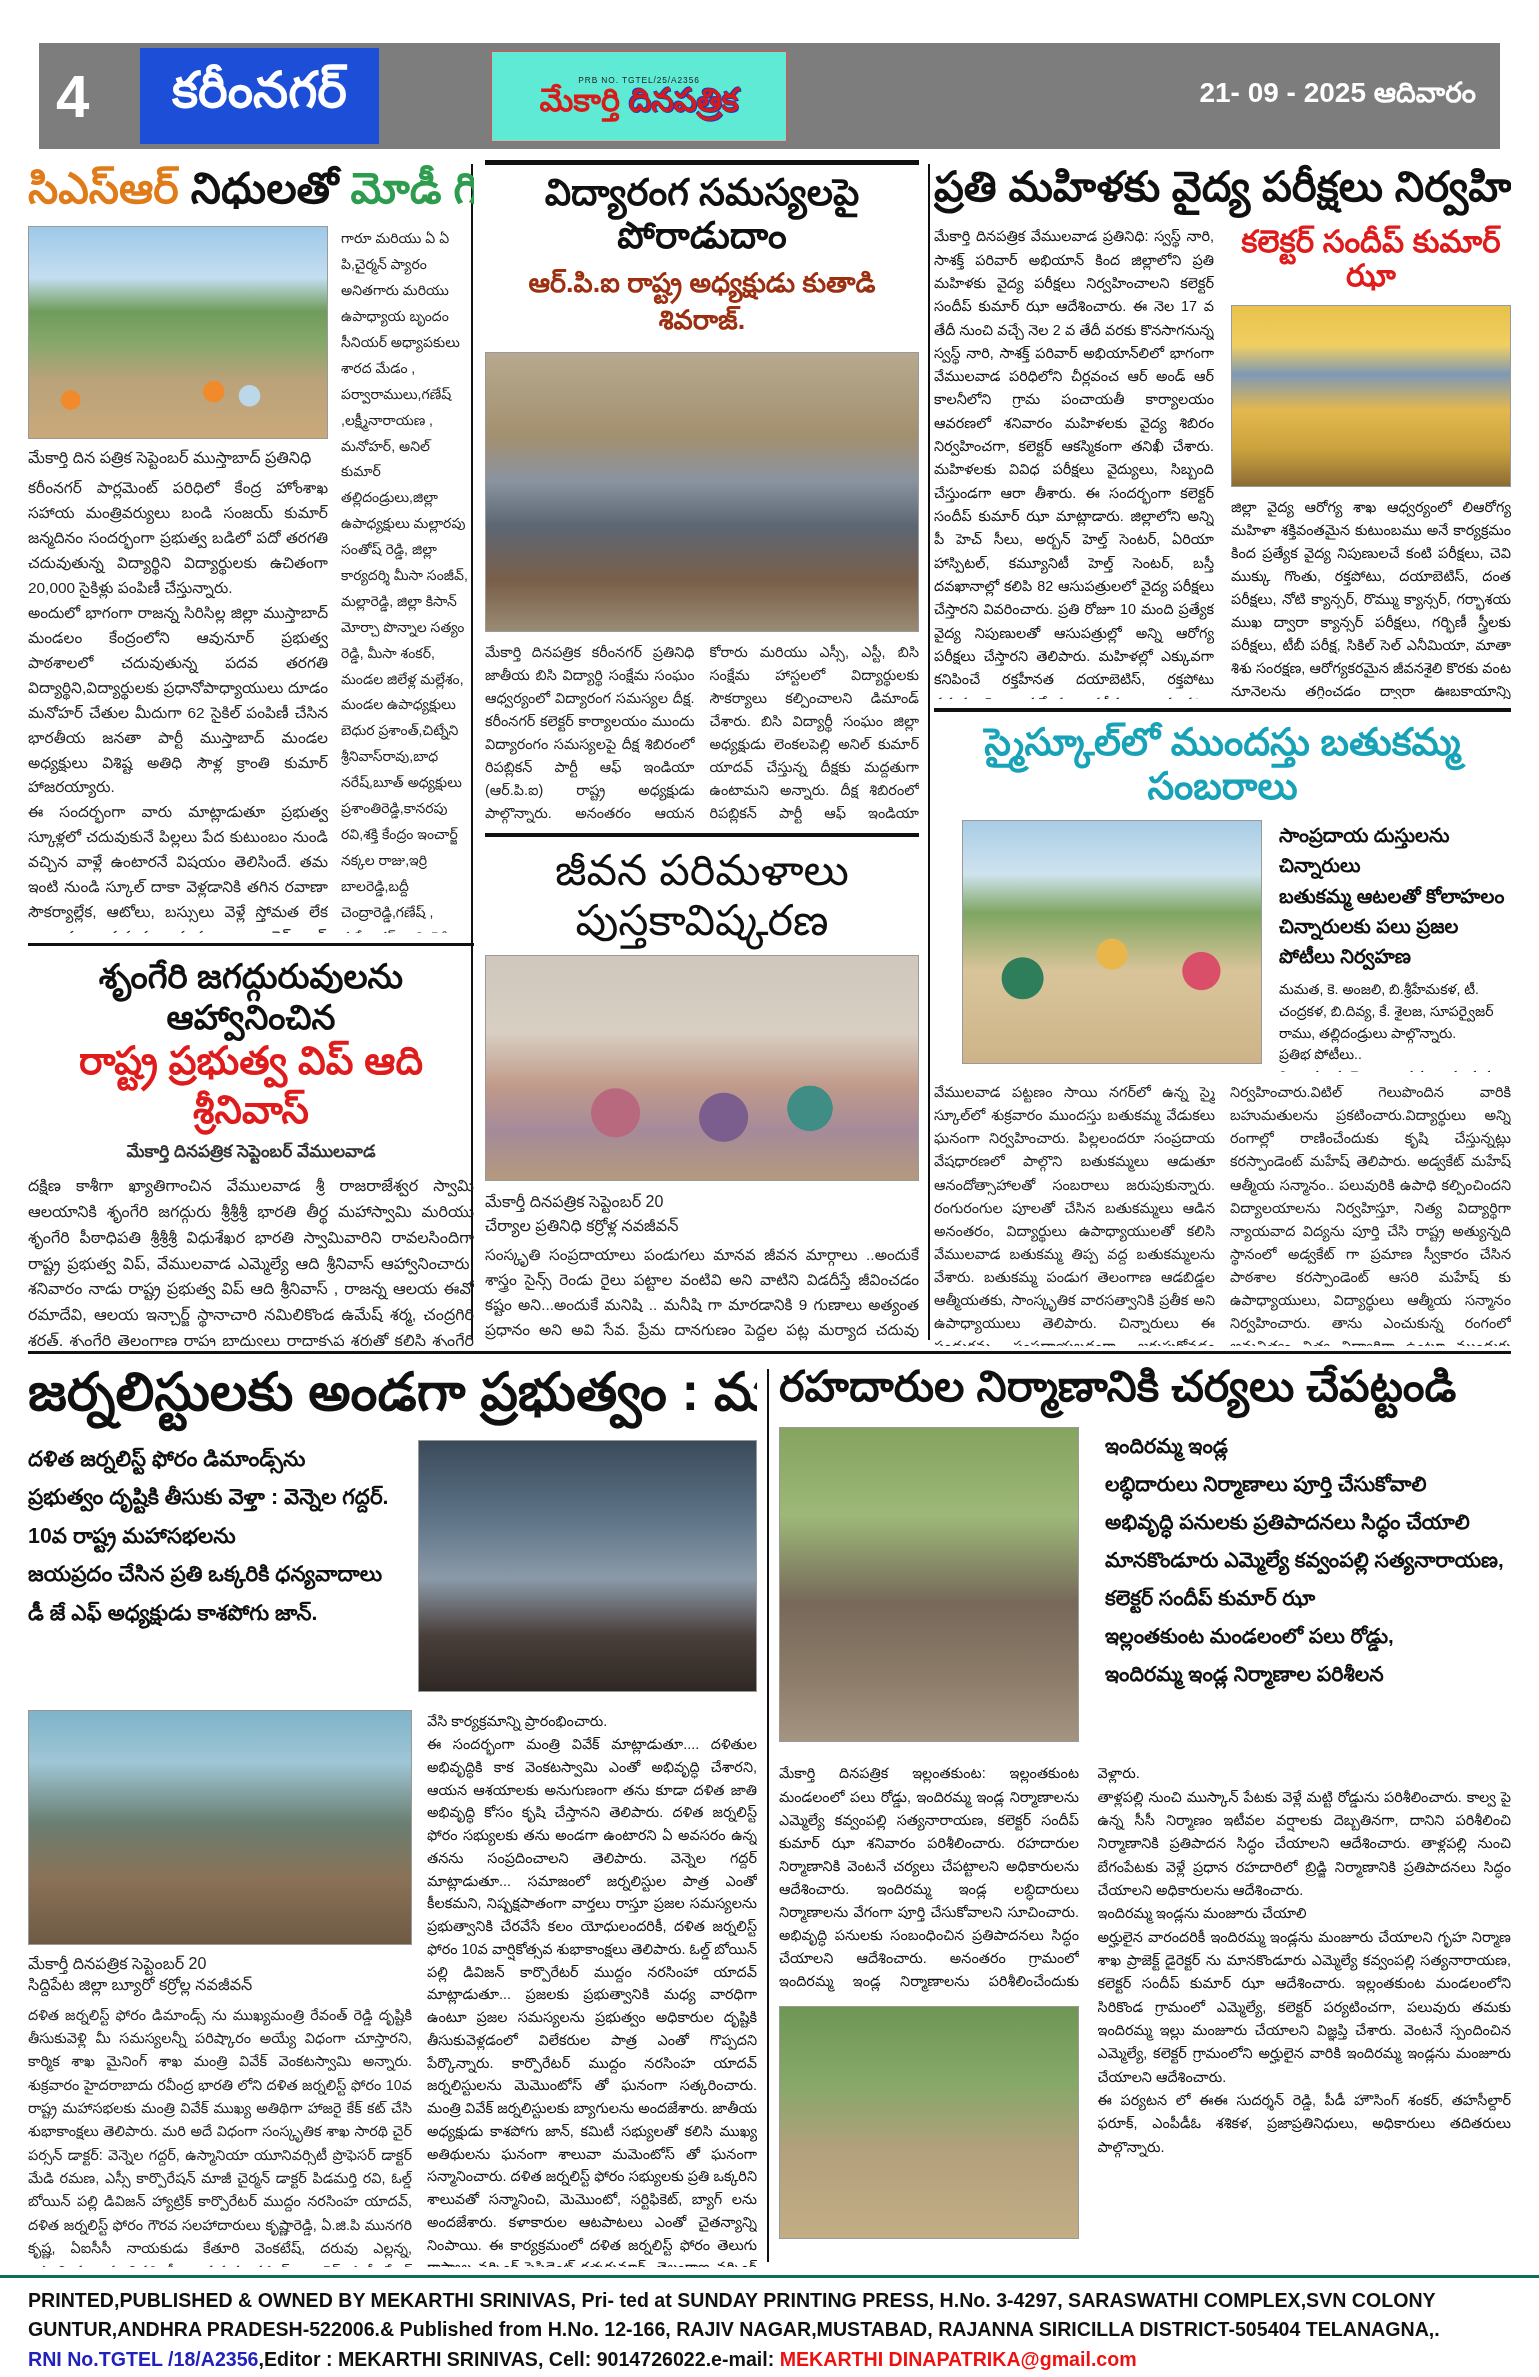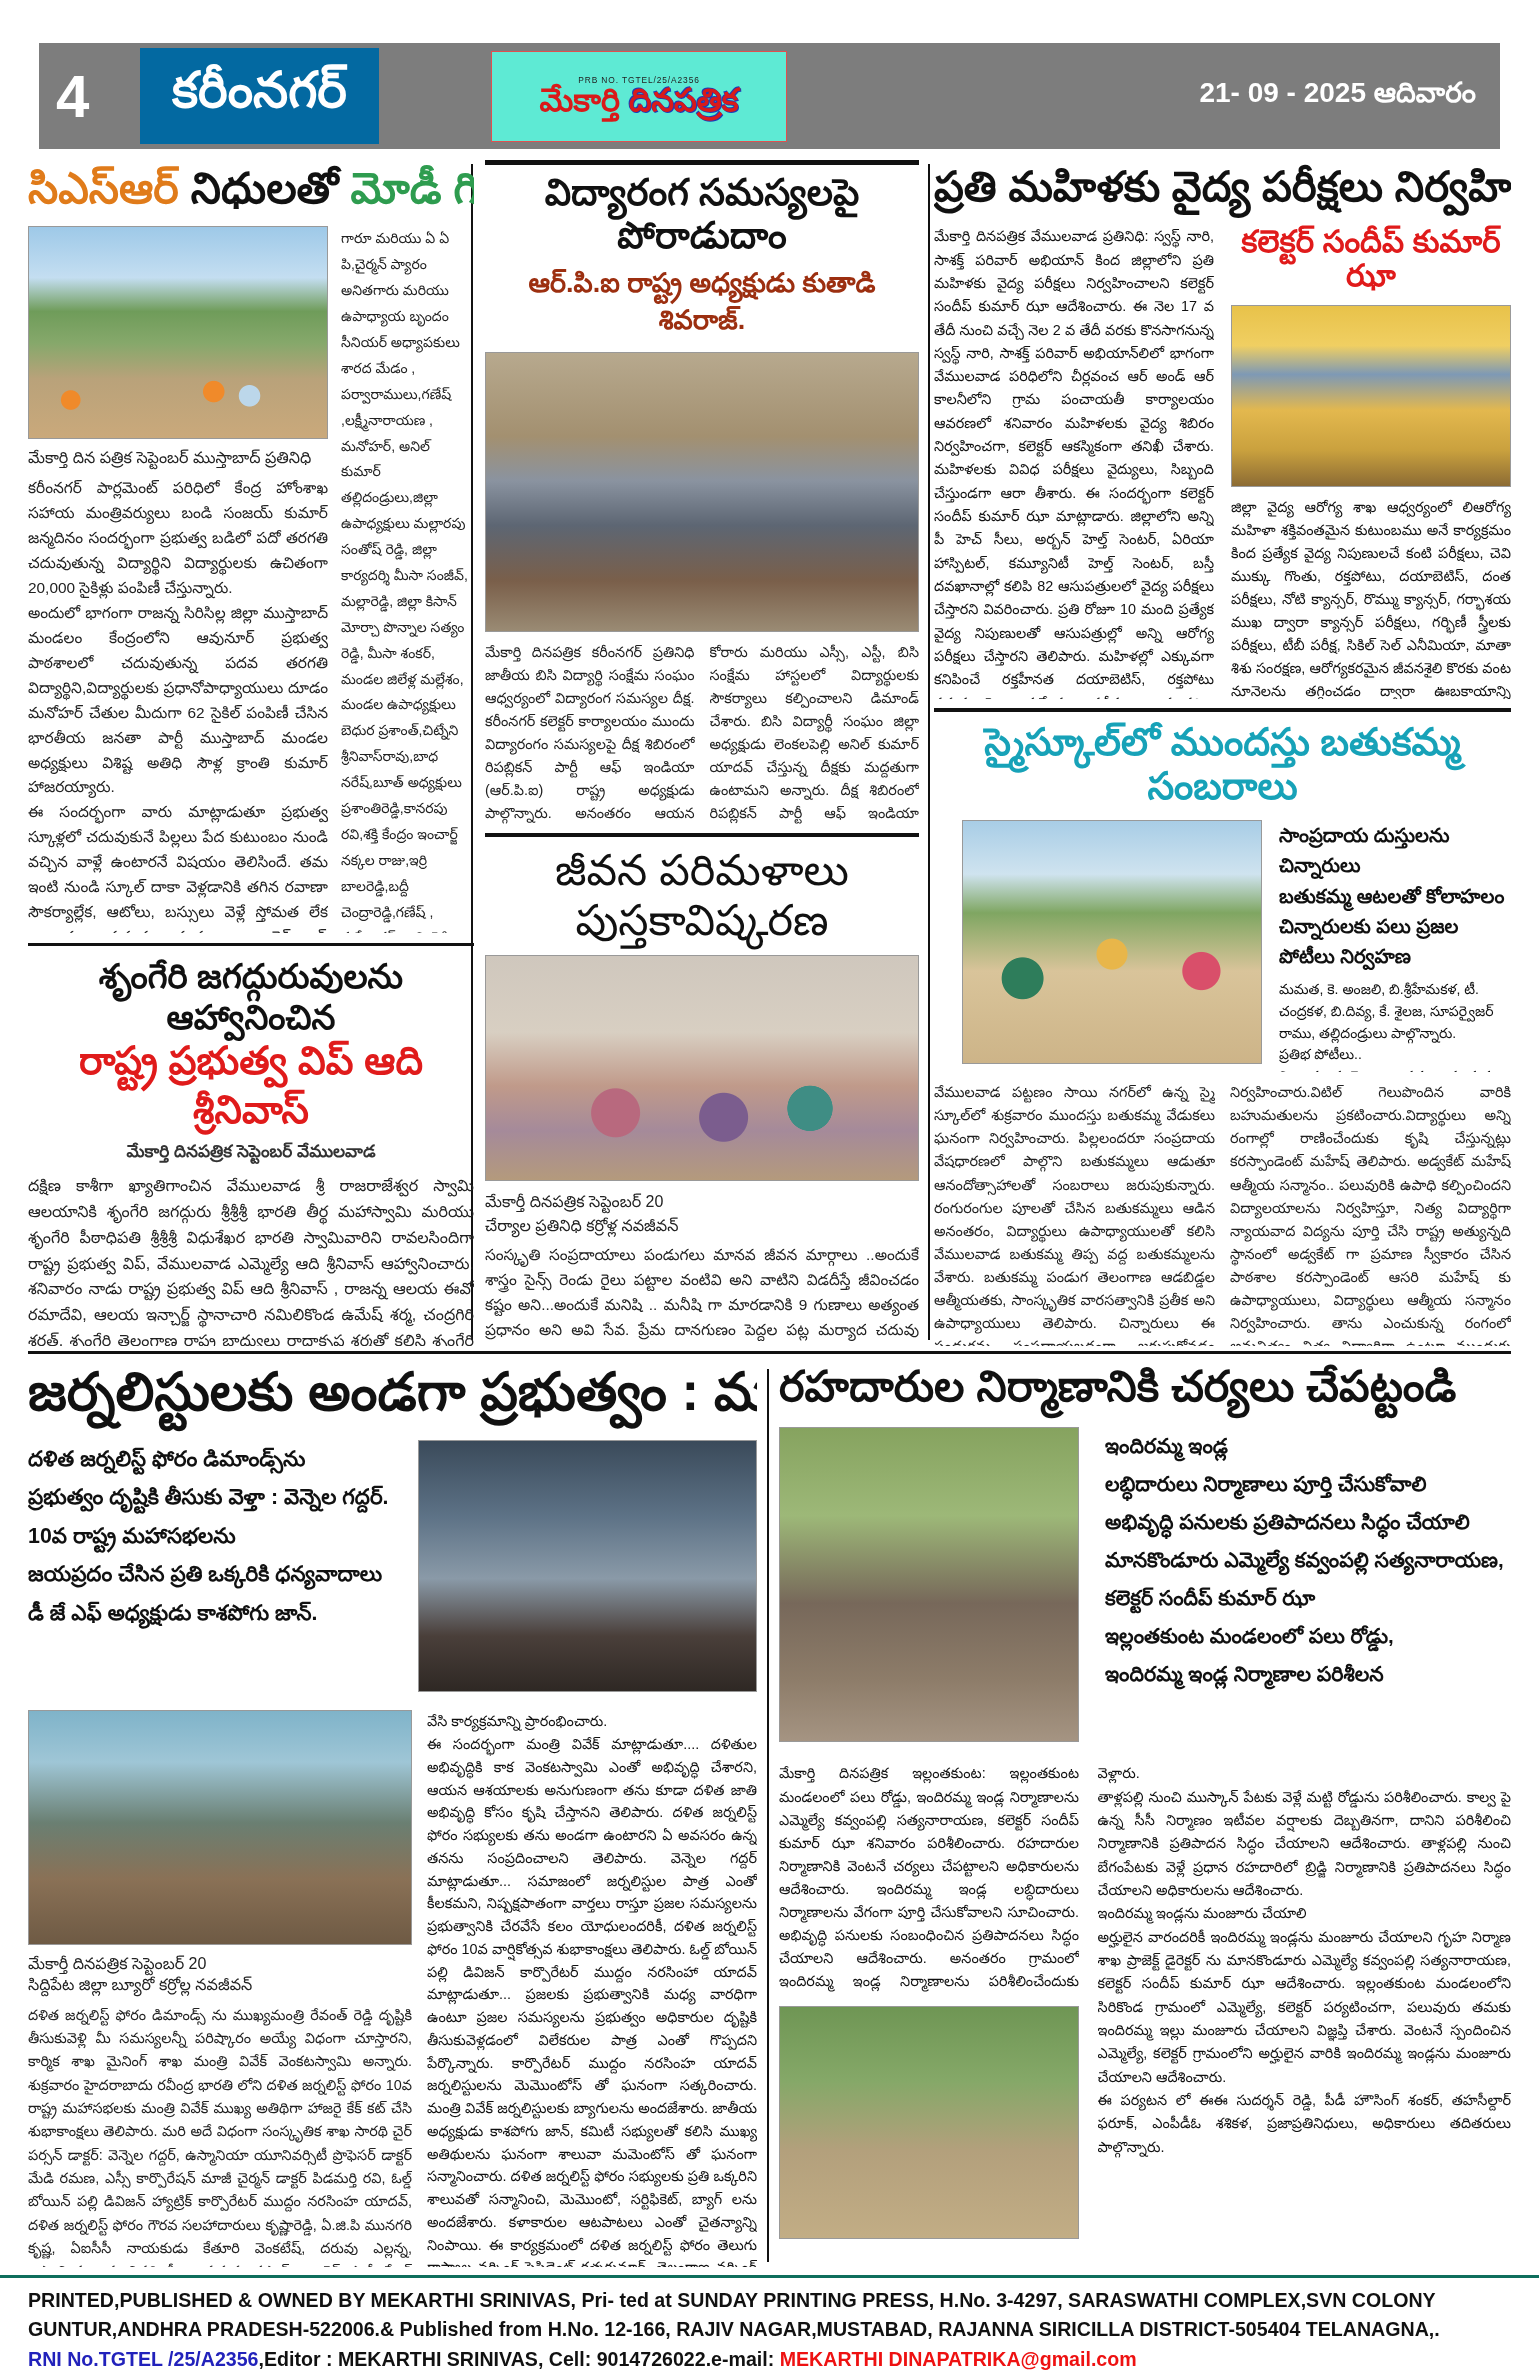--- a/index.html
+++ b/index.html
@@ -4,21 +4,21 @@
 <style>
   html,body{margin:0;padding:0;background:#e9e9e9;}
   #page{position:relative;width:1539px;height:2377px;background:#ffffff;margin:0 auto;
         font-family:"Liberation Sans","DejaVu Sans",sans-serif;color:#111;}
   #page *{box-sizing:border-box;}
   .abs{position:absolute;}
   
   .header-bar{left:39px;top:43px;width:1461px;height:106px;background:#7d7d7d;
               display:flex;align-items:center;padding:0 24px 0 17px;}
   .pageno{color:#fff;font-size:60px;font-weight:bold;width:84px;}
-  .section-box{background:#0369a1;color:#fff;font-size:50px;font-weight:bold;
+  .section-box{background:#1d4ed8;color:#fff;font-size:50px;font-weight:bold;
                padding:13px 32px;margin-right:112px;white-space:nowrap;}
   .logo-box{background:#5eead4;border:1.9px solid #e05050;width:296px;height:91px;
             display:flex;flex-direction:column;align-items:center;justify-content:center;line-height:1;}
   .logo-top{font-size:8.4px;color:#222;letter-spacing:0.9px;}
   .logo-main{font-size:32px;font-weight:bold;}
   .logo-main .p1{color:#d91a1a;}
   .logo-main .p2{color:#d91a1a;text-shadow:0.9px 0.9px 0 #1a3dbb,-0.9px -0.9px 0 #1a3dbb;}
   .hdate{color:#fff;font-size:28px;font-weight:bold;margin-left:auto;white-space:nowrap;}
   
   .col{overflow:hidden;}
@@ -233,18 +233,18 @@
 అర్హులైన వారందరికీ ఇందిరమ్మ ఇండ్లను మంజూరు చేయాలని గృహ నిర్మాణ శాఖ ప్రాజెక్ట్ డైరెక్టర్ ను మానకొండూరు ఎమ్మెల్యే కవ్వంపల్లి సత్యనారాయణ, కలెక్టర్ సందీప్ కుమార్ ఝా ఆదేశించారు. ఇల్లంతకుంట మండలంలోని సిరికొండ గ్రామంలో ఎమ్మెల్యే, కలెక్టర్ పర్యటించగా, పలువురు తమకు ఇందిరమ్మ ఇల్లు మంజూరు చేయాలని విజ్ఞప్తి చేశారు. వెంటనే స్పందించిన ఎమ్మెల్యే, కలెక్టర్ గ్రామంలోని అర్హులైన వారికి ఇందిరమ్మ ఇండ్లను మంజూరు చేయాలని ఆదేశించారు.
 ఈ పర్యటన లో ఈఈ సుదర్శన్ రెడ్డి, పీడీ హౌసింగ్ శంకర్, తహసీల్దార్ ఫరూక్, ఎంపీడీఓ శశికళ, ప్రజాప్రతినిధులు, అధికారులు తదితరులు పాల్గొన్నారు.</div>
     </div>
   </div>
 
   <div class="abs footer-rule"></div>
   <div class="abs footer">
     <div>PRINTED,PUBLISHED &amp; OWNED BY  MEKARTHI SRINIVAS, Pri- ted at SUNDAY PRINTING PRESS, H.No. 3-4297, SARASWATHI COMPLEX,SVN COLONY</div>
     <div>GUNTUR,ANDHRA PRADESH-522006.&amp; Published from H.No. 12-166, RAJIV NAGAR,MUSTABAD, RAJANNA SIRICILLA DISTRICT-505404 TELANAGNA,.</div>
     <div>
-      <span class="rni">RNI No.TGTEL /25/A2356</span><span>,Editor : MEKARTHI SRINIVAS, Cell: 9014726022.e-mail: </span><span class="mail">MEKARTHI DINAPATRIKA@gmail.com</span>
+      <span class="rni">RNI No.TGTEL /18/A2356</span><span>,Editor : MEKARTHI SRINIVAS, Cell: 9014726022.e-mail: </span><span class="mail">MEKARTHI DINAPATRIKA@gmail.com</span>
     </div>
   </div>
 
 </div>
 
 
 </body></html>

